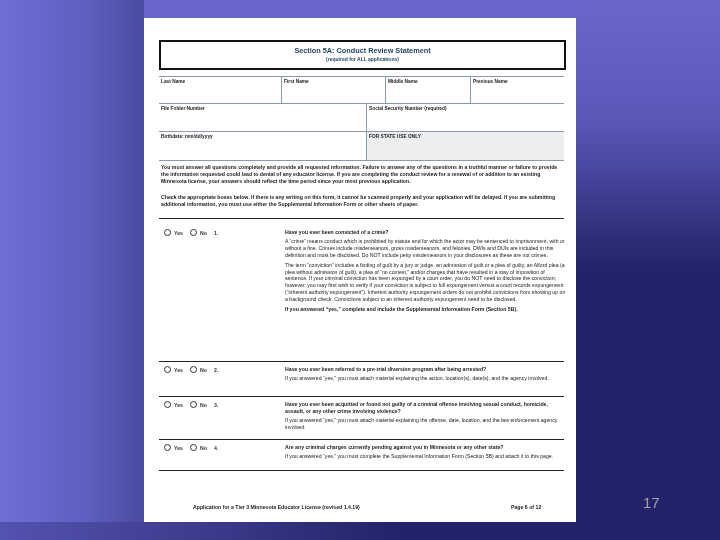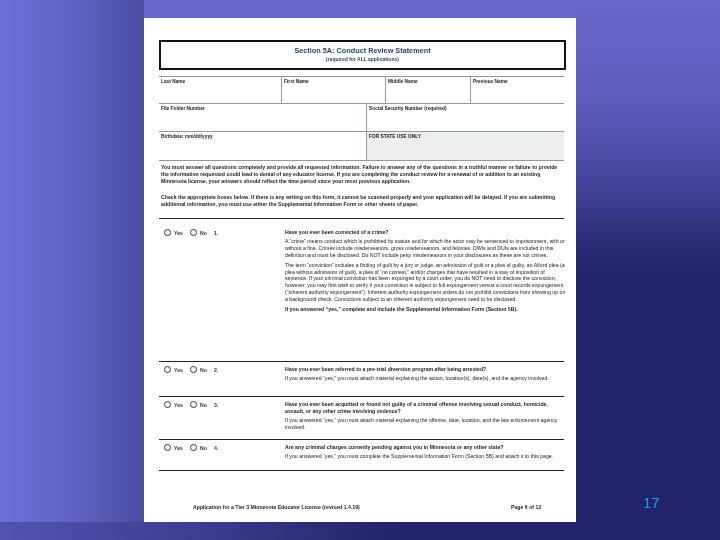--- a/index.html
+++ b/index.html
@@ -18,21 +18,21 @@
   }
   .bg-right {
     position: absolute; left: 576px; top: 0; width: 144px; height: 522px;
     background: linear-gradient(to bottom, #6a67cc 0%, #5a59b8 22%, #46479d 33%, #2e2f7a 45%, #22236a 52%, #22236a 100%);
   }
   .bg-bottom {
     position: absolute; left: 0; top: 522px; width: 720px; height: 18px;
     background: linear-gradient(to right, #5353b0 0%, #3e3f90 25%, #22236a 55%, #22236a 100%);
   }
   .slide-number {
-    position: absolute; left: 643px; top: 494px; font-size: 15px; color: #0ea5e9;
+    position: absolute; left: 643px; top: 494px; font-size: 15px; color: #a3a3a3;
     font-family: "Liberation Sans", sans-serif;
   }
   .page {
     position: absolute; left: 144px; top: 18px; width: 432px; height: 504px;
     background: #ffffff;
   }
   .title-box {
     position: absolute; left: 15px; top: 22px; width: 403px; height: 26px;
     border: 2px solid #111;
     text-align: center;

